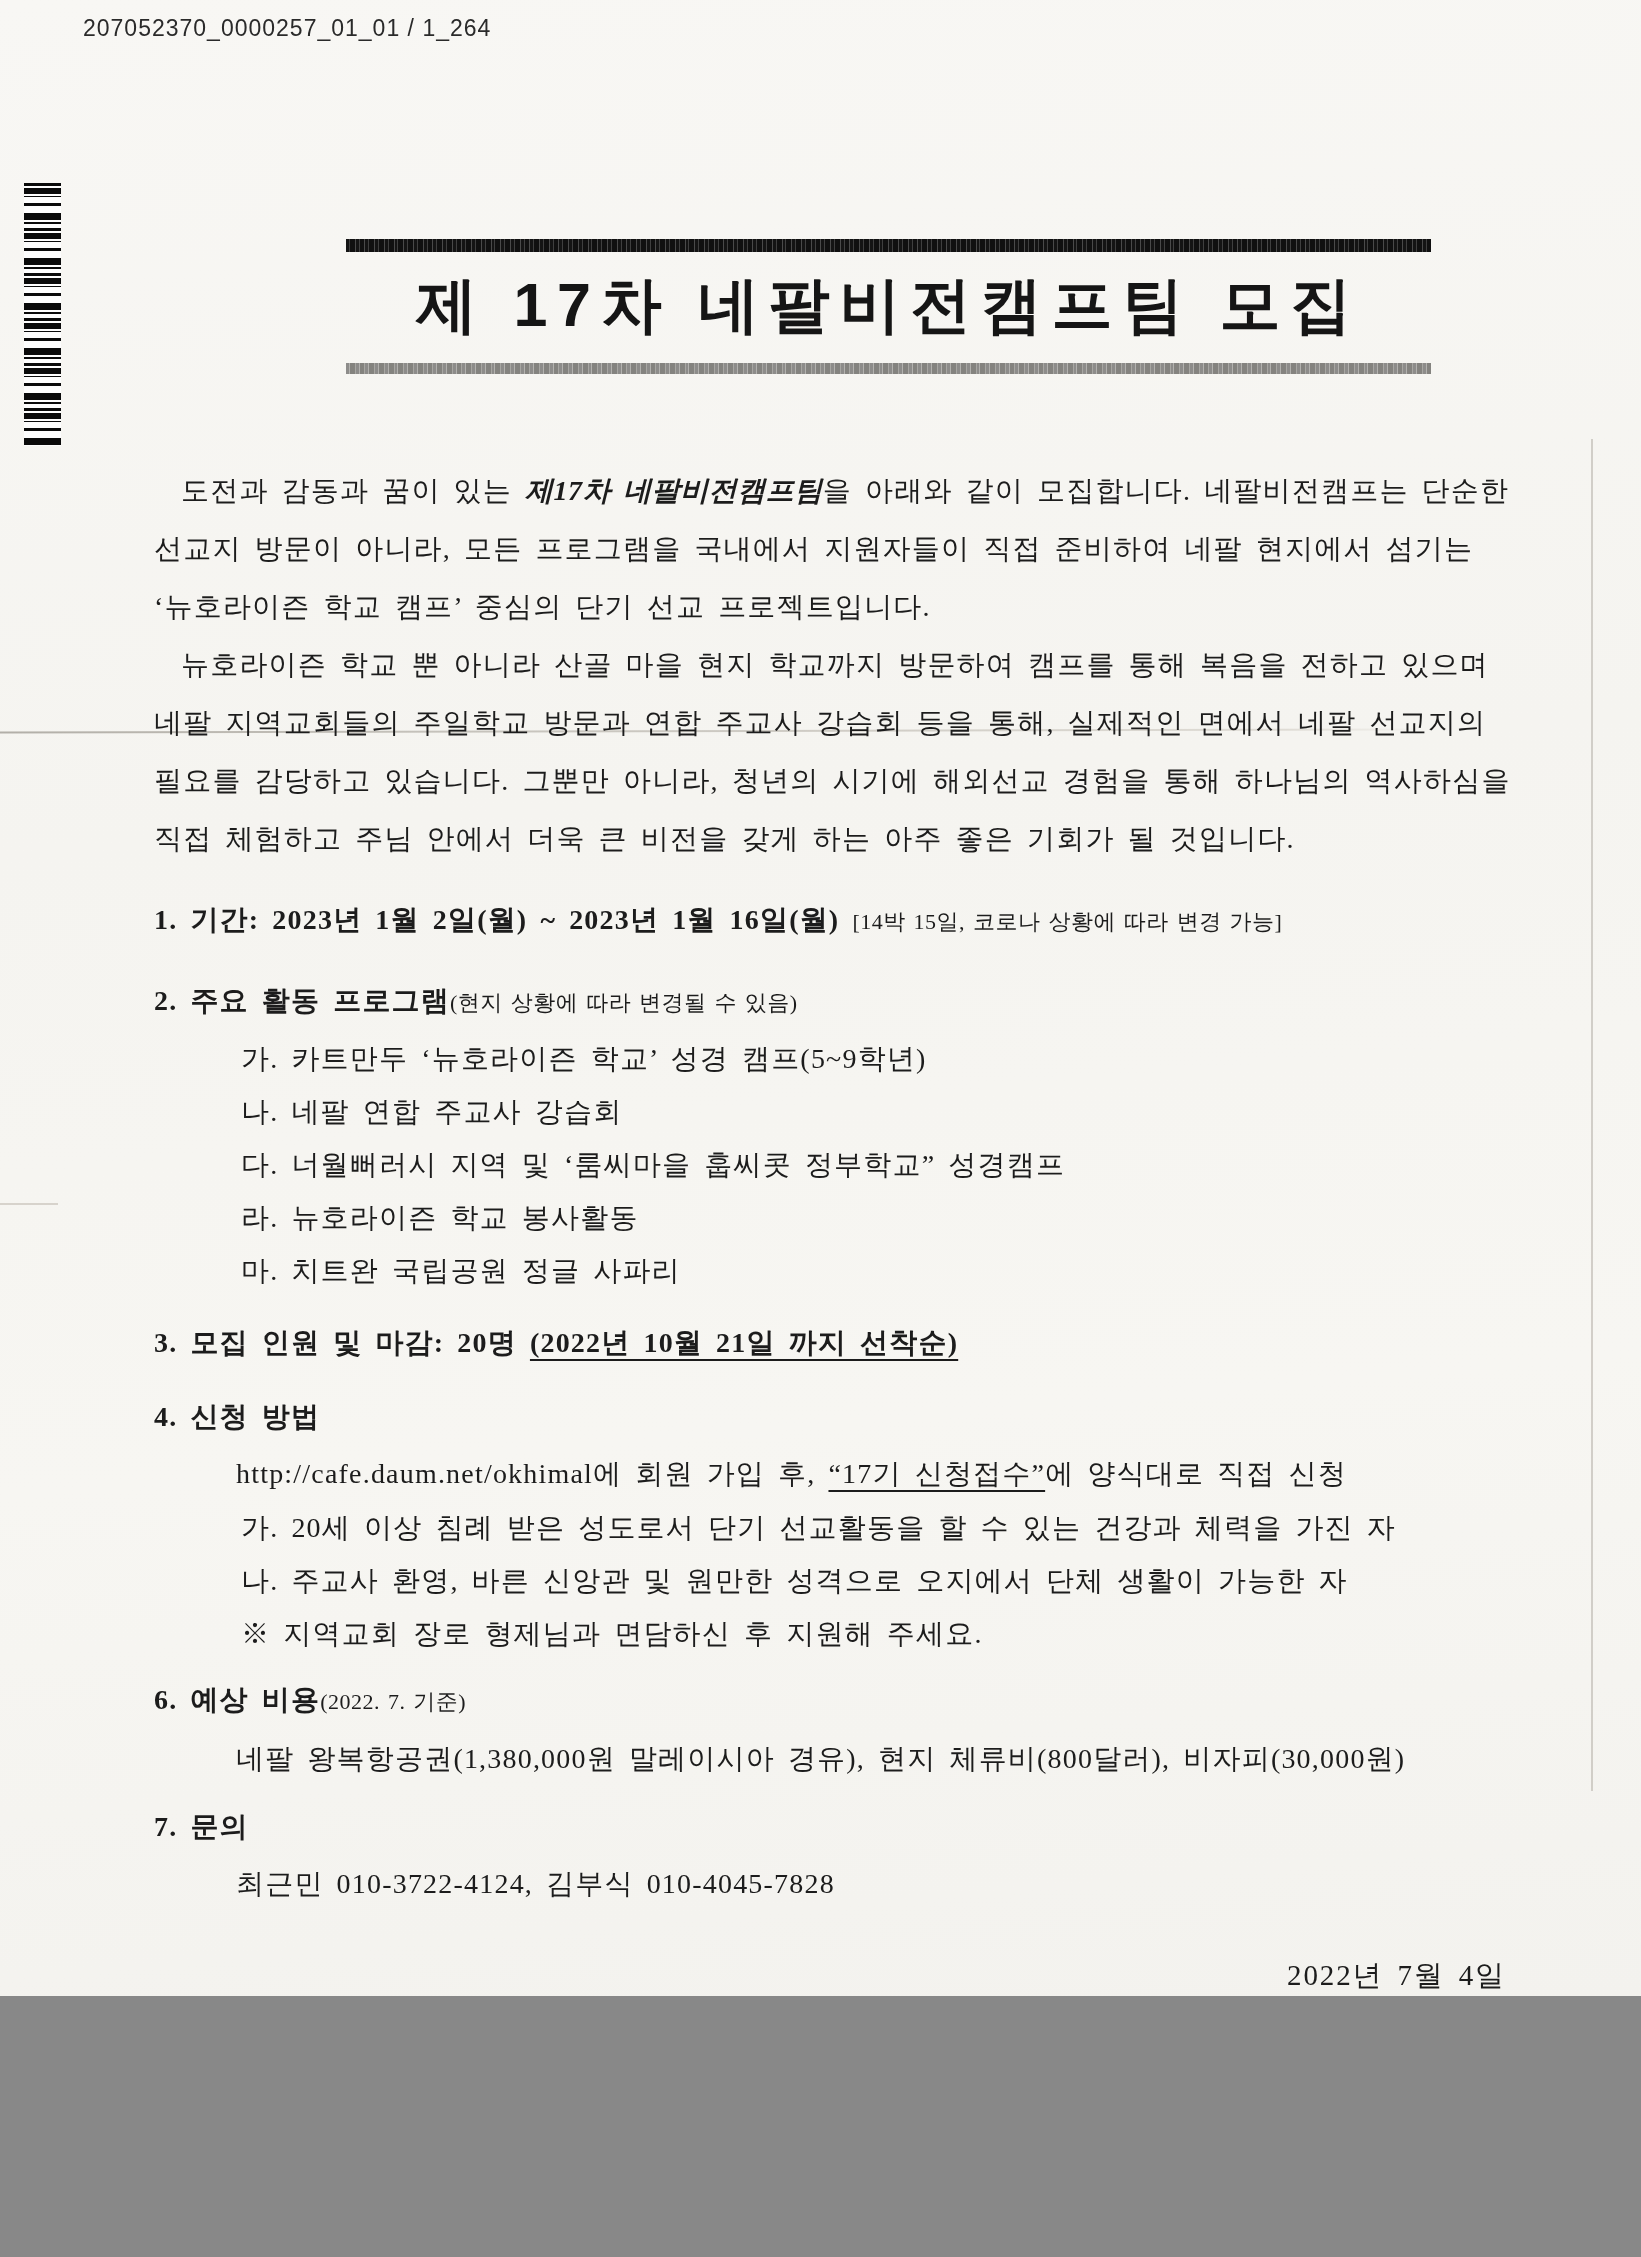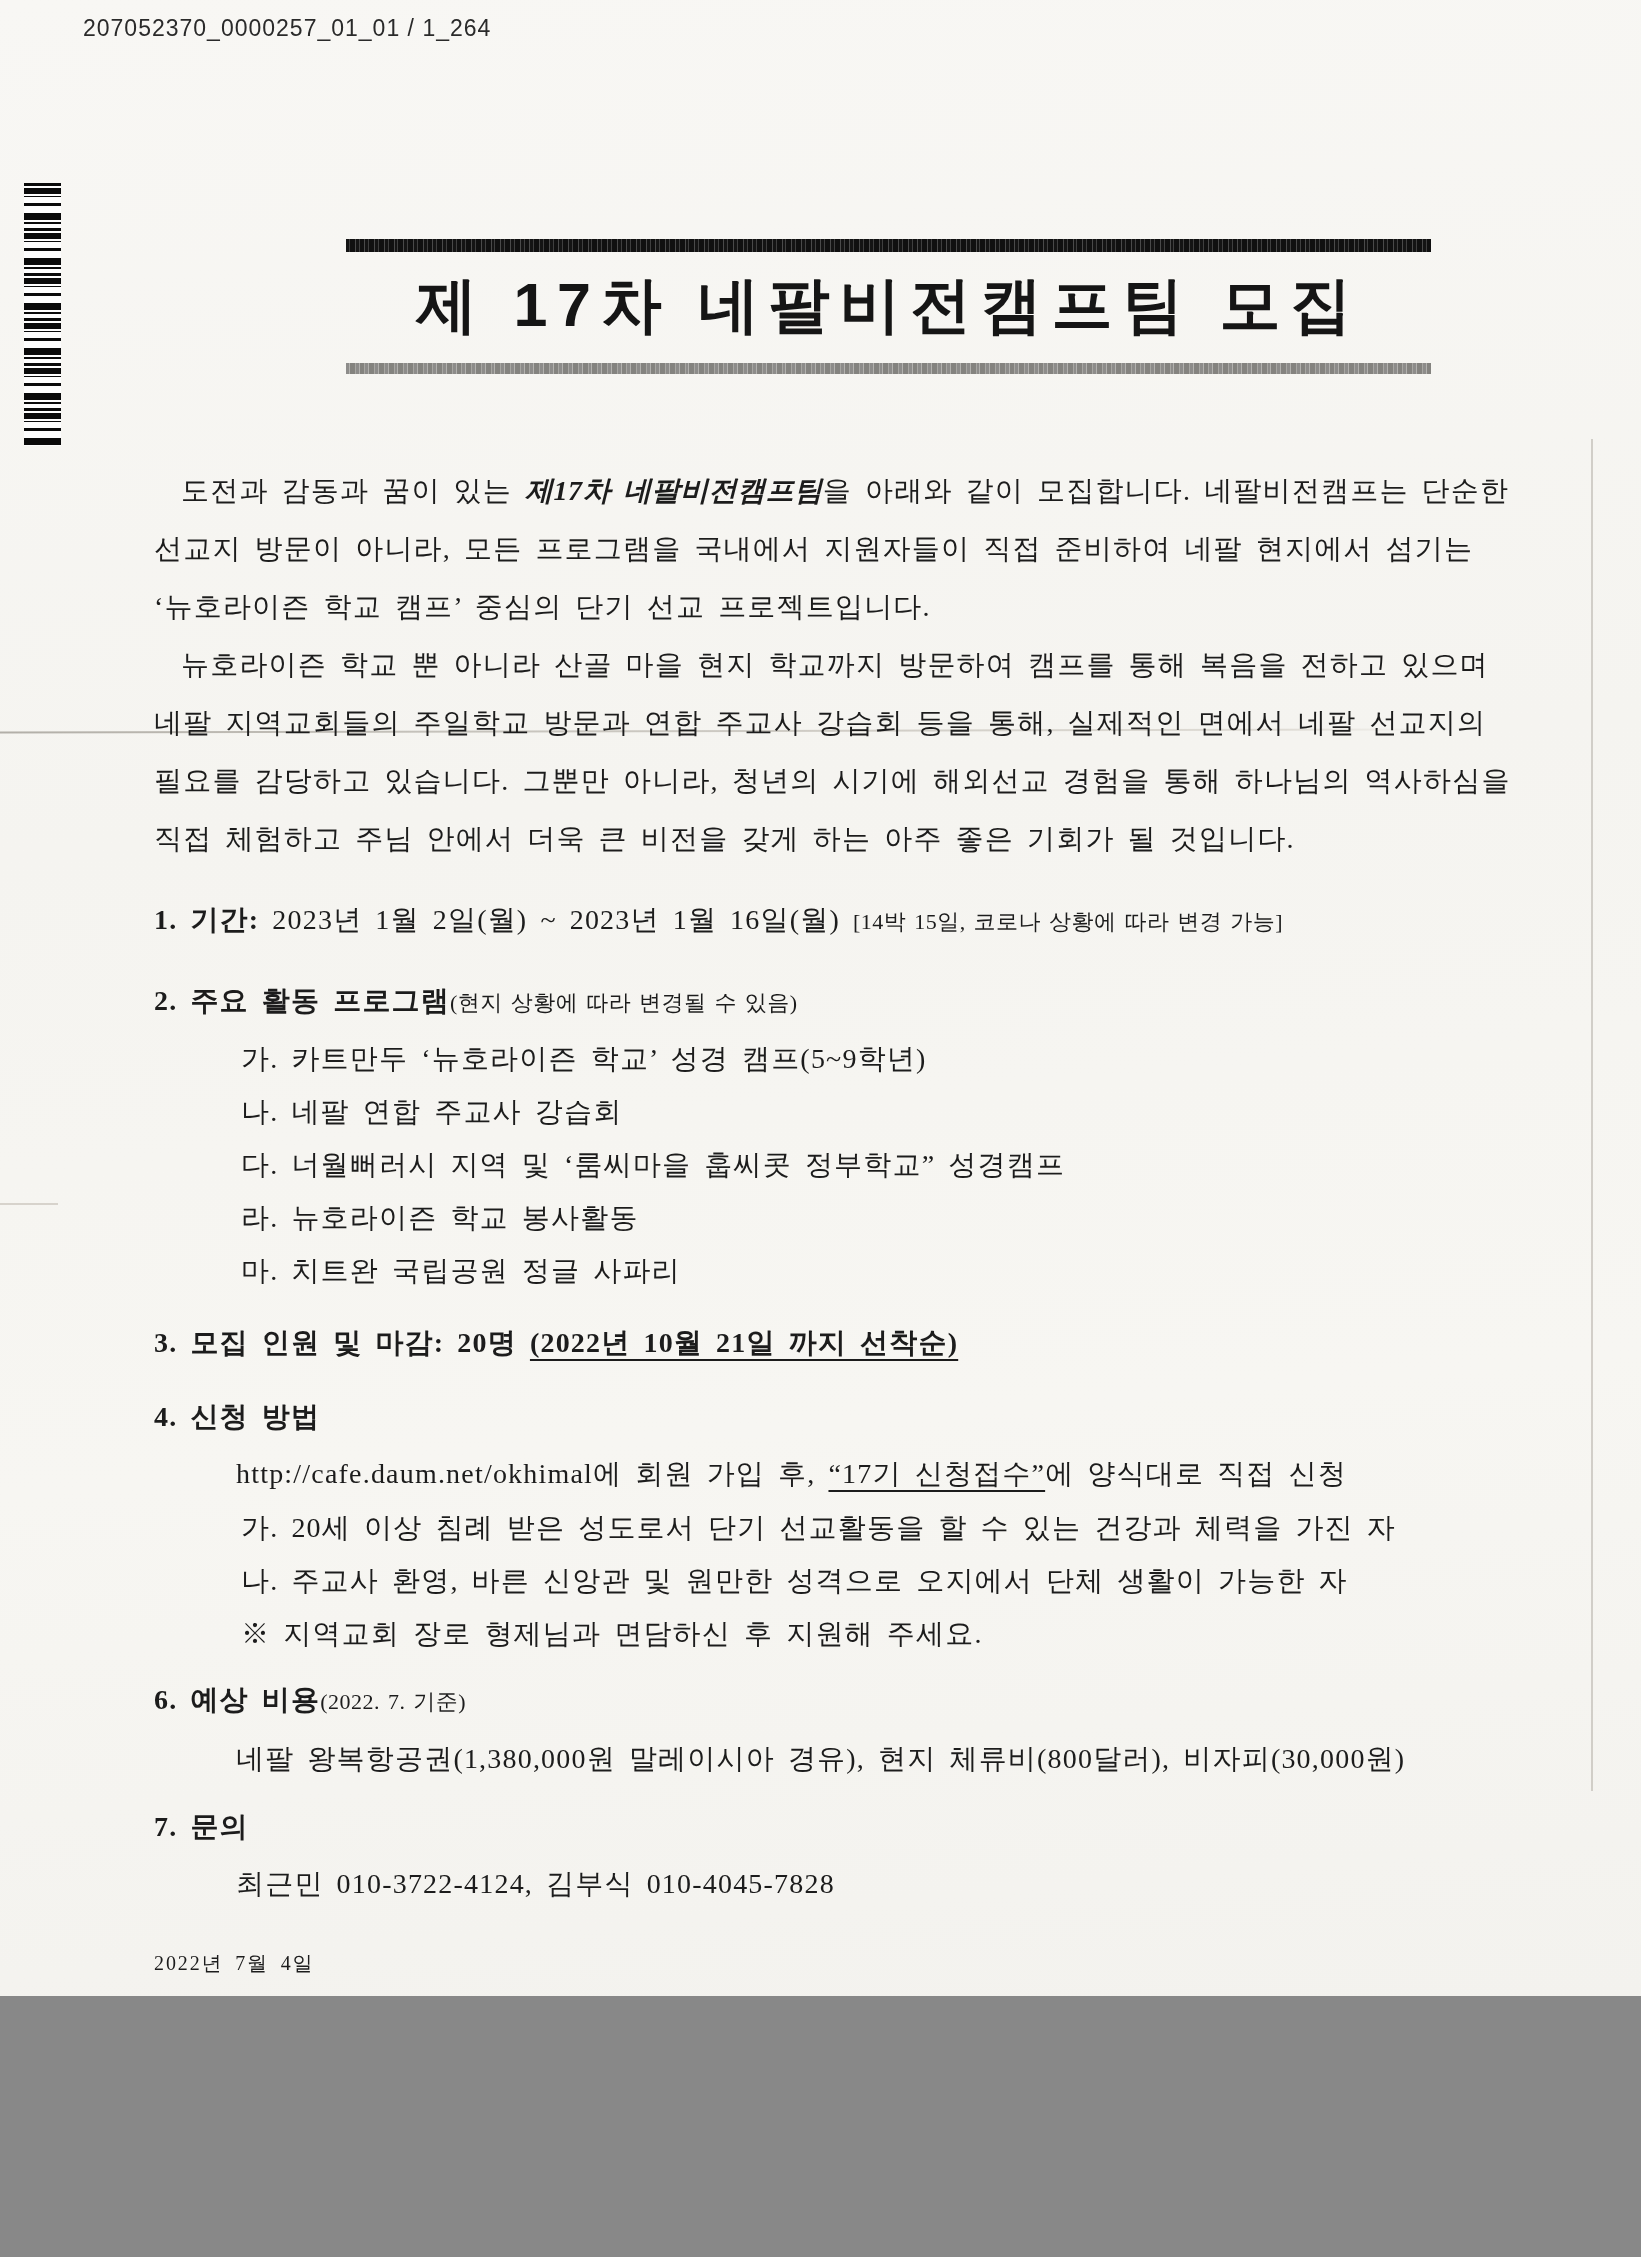--- a/index.html
+++ b/index.html
@@ -46,29 +46,29 @@
   }
   .content{
     position:absolute;left:154px;top:462px;width:1352px;
     font-size:28px;letter-spacing:1.2px;word-spacing:4.8px;
   }
   .pline{line-height:58px;white-space:nowrap;}
   .indent{padding-left:27px;}
   .em-run{font-weight:700;font-style:italic;letter-spacing:0.5px;}
   .item{line-height:58px;white-space:nowrap;}
   .item-label{font-weight:700;}
-  .item-main{font-weight:400;}
+  .item-main{font-weight:700;}
   .small-note{font-size:22px;letter-spacing:0.5px;word-spacing:1.9px;}
   .sub{line-height:53px;margin-left:87px;white-space:nowrap;}
   .cont-line{line-height:55px;margin-left:82px;white-space:nowrap;}
   .underlined{text-decoration:underline;text-underline-offset:6.8px;}
   .mt24{margin-top:23px;} .mt22{margin-top:21px;} .mt18{margin-top:17.4px;}
   .mt16{margin-top:15.4px;} .mt14{margin-top:13.5px;} .mt12{margin-top:11.6px;}
   .date-line{
-    margin-top:28px;text-align:left;font-size:20px;line-height:48px;
+    margin-top:40px;text-align:right;font-size:29px;line-height:48px;
     letter-spacing:1.9px;
   }
   .org-line{
     margin-top:17.4px;text-align:center;
     font-family:"Liberation Sans","DejaVu Sans",sans-serif;
     font-weight:700;font-size:44px;letter-spacing:6.8px;line-height:68px;
     color:#111;
   }
   .crease{
     position:absolute;left:0;top:730px;width:1429px;height:1.9px;

